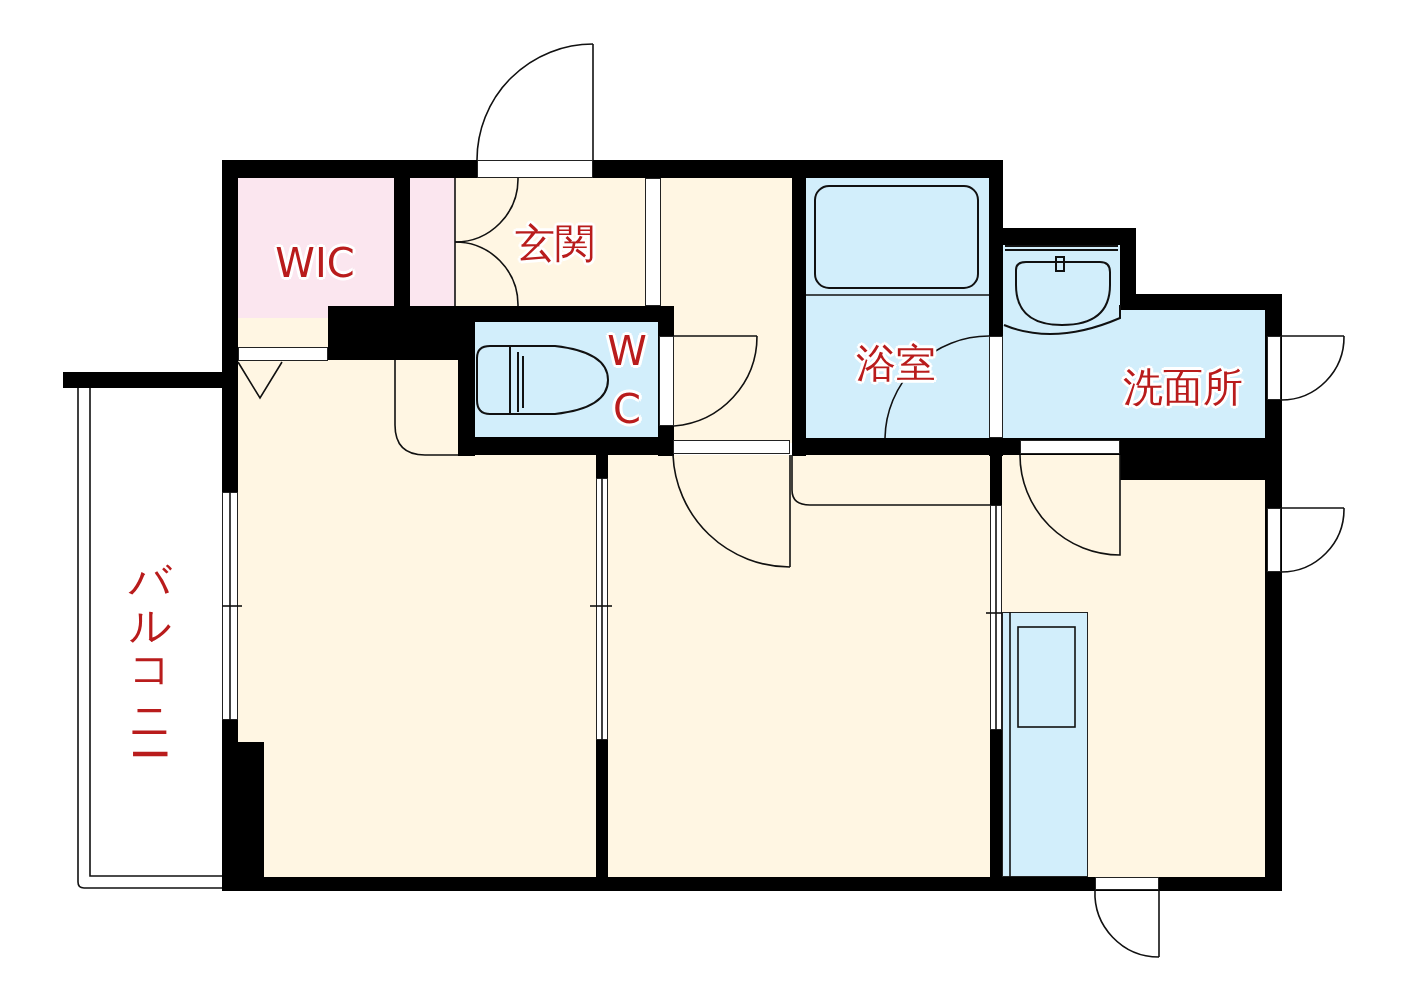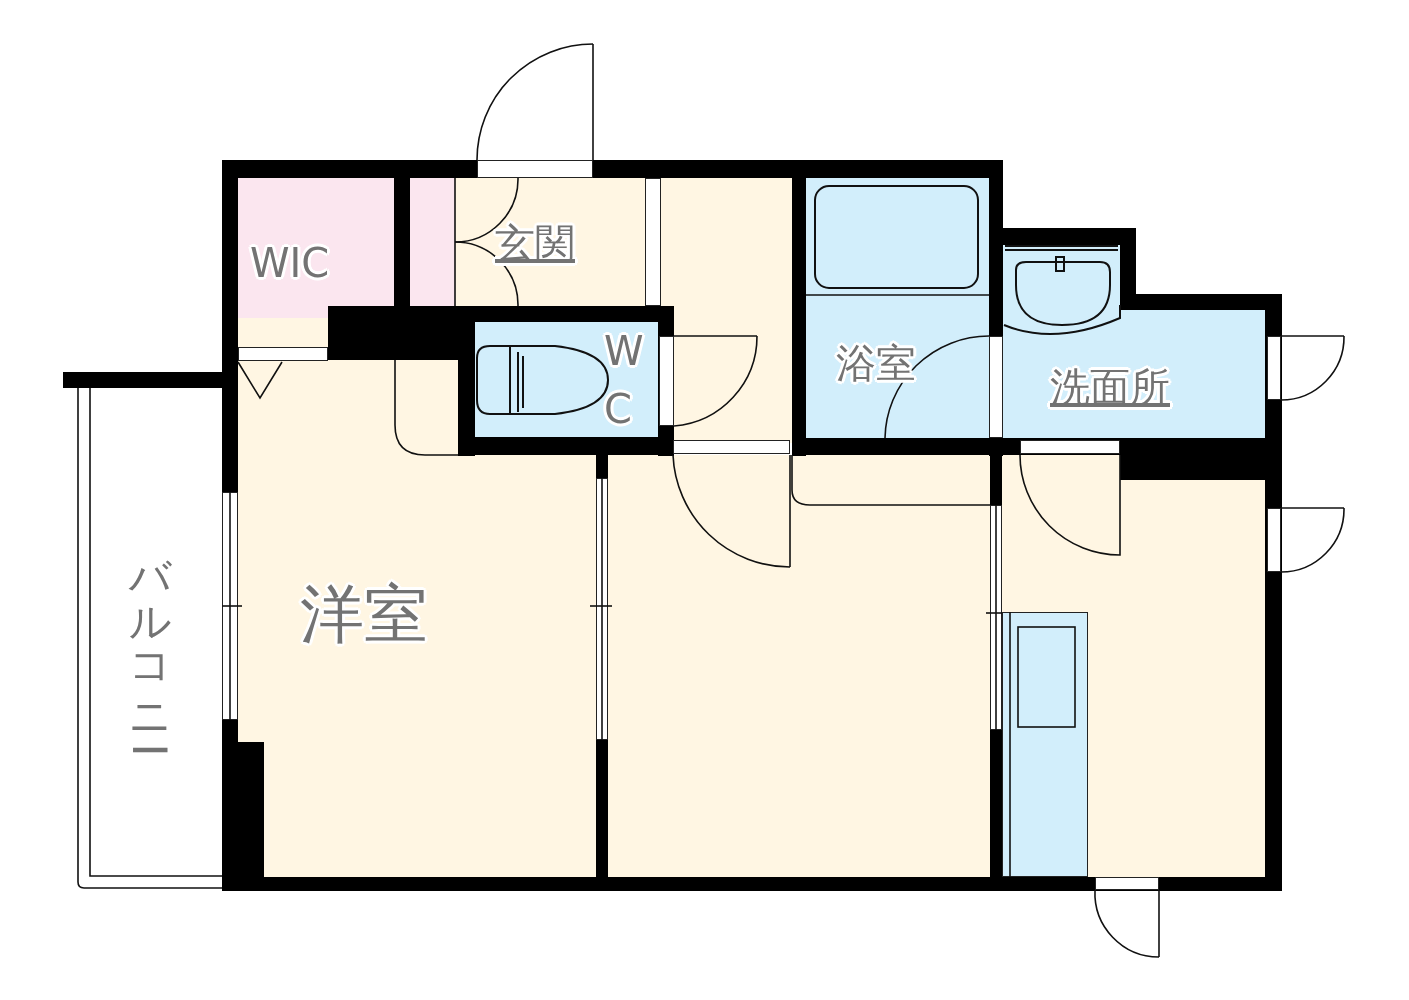--- a/index.html
+++ b/index.html
@@ -2,21 +2,21 @@
 <html><head>
 <meta charset="utf-8">
 <style>
   html, body { margin:0; padding:0; background:#ffffff; }
   body { width:1409px; height:1000px; position:relative; overflow:hidden;
          font-family:"DejaVu Sans","Liberation Sans",sans-serif; }
   .plan { position:absolute; left:0; top:0; width:1409px; height:1000px; }
   .room { position:absolute; }
   .wall { position:absolute; background:#000; }
   .opening { position:absolute; background:#fff; box-sizing:border-box; border:1.5px solid #222; }
-  .lbl { position:absolute; color:#737373; text-align:left; line-height:1.08;
+  .lbl { position:absolute; color:#b91c1c; text-align:center; line-height:1.08;
          font-family:"DejaVu Sans","Liberation Sans",sans-serif;
          text-shadow: 3px 0 0 #fff, -3px 0 0 #fff, 0 3px 0 #fff, 0 -3px 0 #fff,
                       2px 2px 0 #fff, -2px -2px 0 #fff, 2px -2px 0 #fff, -2px 2px 0 #fff; }
   .lbl-sm { font-size:40px; }
   .lbl-lg { font-size:64px; }
   .vert { writing-mode:vertical-rl; text-orientation:upright; font-size:42px; letter-spacing:2px; }
   svg.overlay { position:absolute; left:0; top:0; }
 </style>
 </head>
 <body>
@@ -159,27 +159,26 @@
       <line x1="986" y1="613" x2="1002" y2="613"></line>
 
       <g stroke-width="1.6">
         <path d="M78 388 L78 882 Q78 888 84 888 L222 888"></path>
         <path d="M90 388 L90 876 L222 876"></path>
       </g>
     </g>
   </svg>
 
   <div class="lbl lbl-sm" style="left:250px;top:242px;width:130px;">WIC</div>
-  <div class="lbl lbl-sm" style="left:495px;top:222px;width:120px;text-decoration:underline;">玄関</div>
+  <div class="lbl lbl-sm" style="left:495px;top:222px;width:120px;">玄関</div>
   <div class="lbl lbl-sm" style="left:604px;top:330px;width:46px;">W</div>
   <div class="lbl lbl-sm" style="left:604px;top:388px;width:46px;">C</div>
   <div class="lbl lbl-sm" style="left:836px;top:342px;width:120px;">浴室</div>
-  <div class="lbl lbl-sm" style="left:1050px;top:366px;width:170px;text-decoration:underline;">洗面所</div>
+  <div class="lbl lbl-sm" style="left:1098px;top:366px;width:170px;">洗面所</div>
 
   <div class="lbl lbl-lg" style="left:300px;top:580px;width:240px;">
-    <div>洋室</div>
   </div>
   <div class="lbl lbl-lg" style="left:660px;top:580px;width:290px;">
   </div>
 
   <div class="lbl vert" style="left:128px;top:530px;height:210px;">バルコニー</div>
 
 </div>
 
 </body></html>

